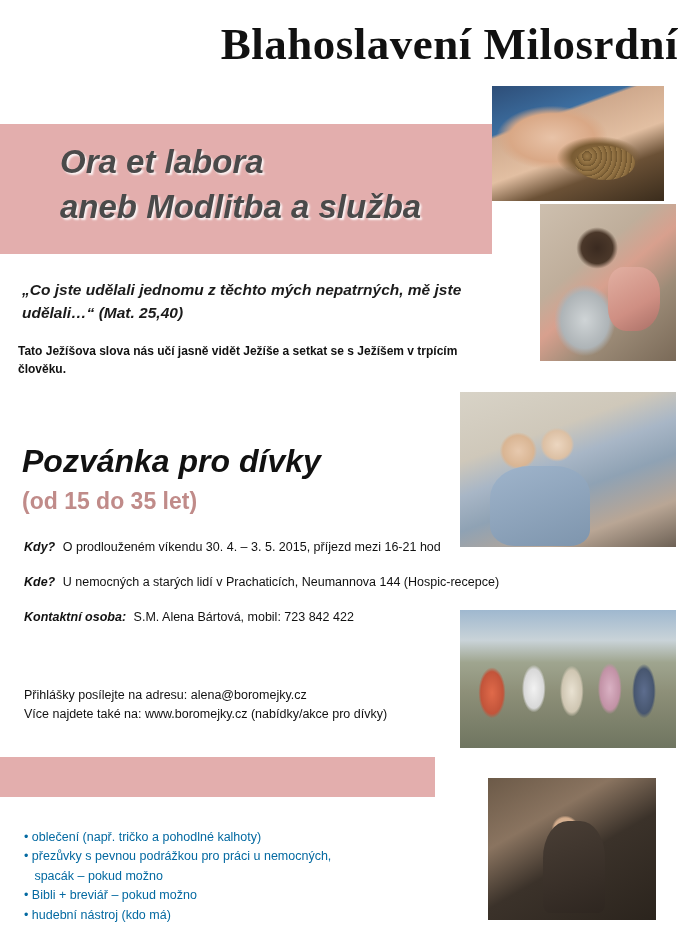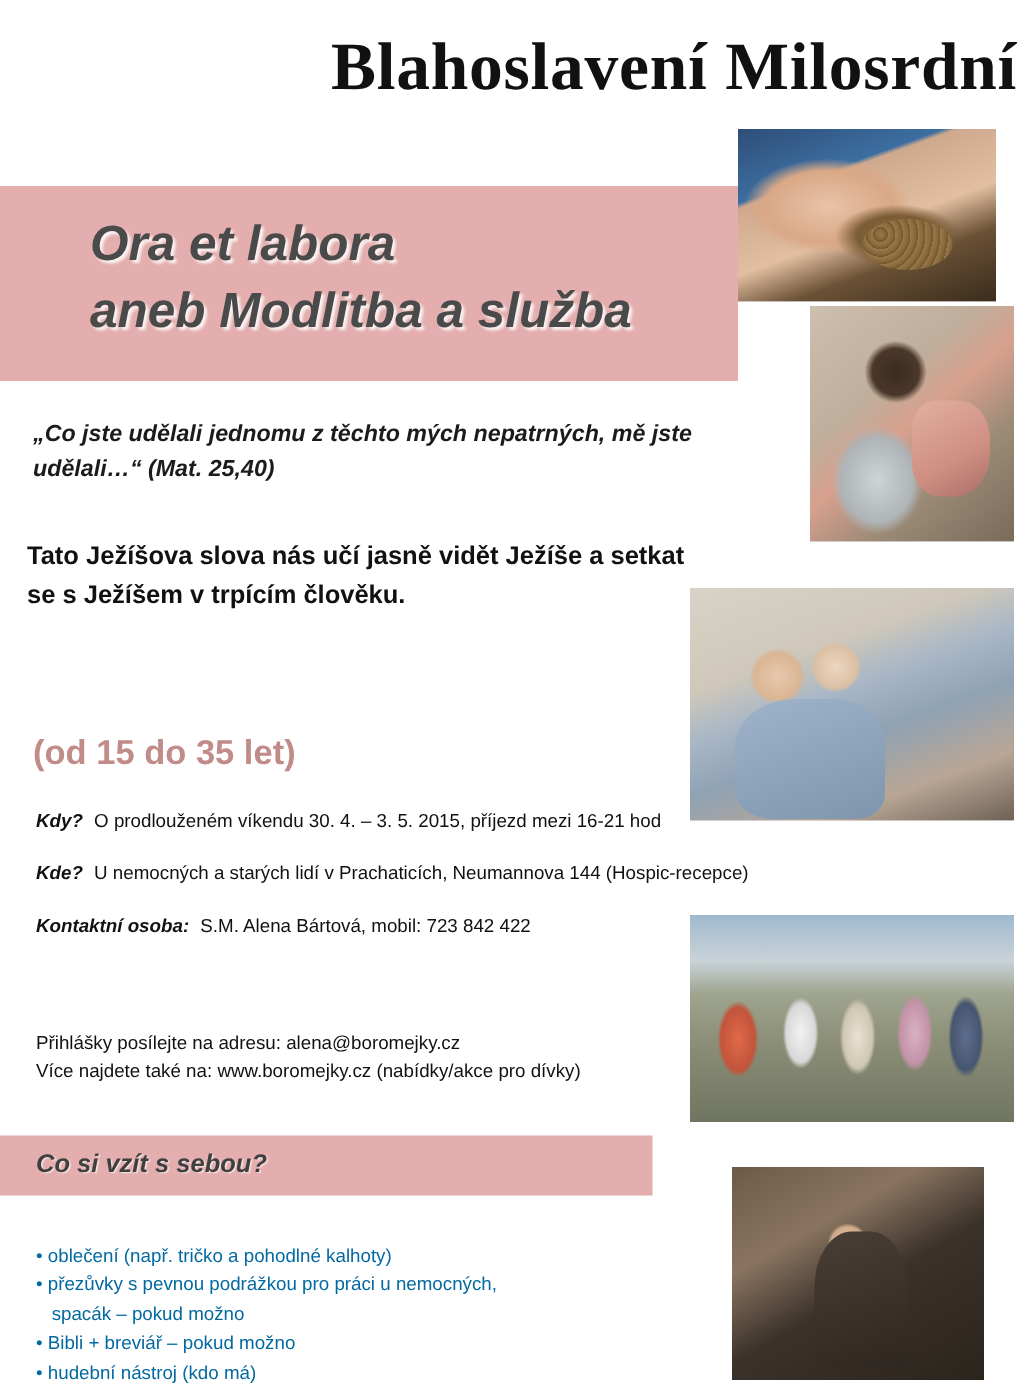--- a/index.html
+++ b/index.html
@@ -70,24 +70,24 @@
     font-size: 15.5px;
     font-weight: bold;
     font-style: italic;
     color: #1b1b1b;
     line-height: 1.5;
   }
 
   
   .intro {
     position: absolute;
-    top: 358px;
+    top: 342px;
     left: 18px;
     width: 450px;
-    font-size: 17px;
+    font-size: 12px;
     font-weight: bold;
     color: #111111;
     line-height: 1.5;
   }
 
   
   .invite {
     position: absolute;
     top: 443px;
     left: 22px;
@@ -270,20 +270,21 @@
   <div class="band-ora"></div>
   <div class="ora-text">
     <span>Ora et labora</span>
     <span class="l2">aneb Modlitba a služba</span>
   </div>
 
   <div class="quote">„Co jste udělali jednomu z těchto  mých  nepatrných, mě jste udělali…“ (Mat. 25,40)</div>
 
   <div class="intro">Tato Ježíšova slova nás učí jasně vidět Ježíše a setkat se s Ježíšem v trpícím člověku.</div>
 
+  <div class="invite">Pozvánka pro dívky</div>
   <div class="invite-sub">(od 15 do 35 let)</div>
 
   <div class="details">
     <div class="detail-row">
       <span class="detail-label">Kdy?</span>
       <span class="detail-value">O prodlouženém víkendu 30. 4. – 3. 5. 2015, příjezd mezi 16-21 hod</span>
     </div>
     <div class="detail-row">
       <span class="detail-label">Kde?</span>
       <span class="detail-value">U nemocných a starých lidí v Prachaticích, Neumannova 144 (Hospic-recepce)</span>
@@ -293,21 +294,20 @@
       <span class="detail-value">S.M. Alena Bártová, mobil: 723 842 422</span>
     </div>
   </div>
 
   <div class="footer-lines">
     <div>Přihlášky posílejte na adresu: alena@boromejky.cz</div>
     <div>Více najdete také na: www.boromejky.cz  (nabídky/akce pro dívky)</div>
   </div>
 
   <div class="band-bring"></div>
-  <div class="bring-title">Co si vzít s sebou?</div>
   <div class="bring-list">
     <div>• oblečení (např. tričko a pohodlné kalhoty)</div>
     <div>• přezůvky s pevnou podrážkou pro práci u nemocných,
    spacák – pokud možno</div>
     <div>• Bibli + breviář – pokud možno</div>
     <div>• hudební nástroj (kdo má)</div>
     <div>• a hlavně otevřené srdce</div>
   </div>
 
   <div class="photo" id="photo-hands">

